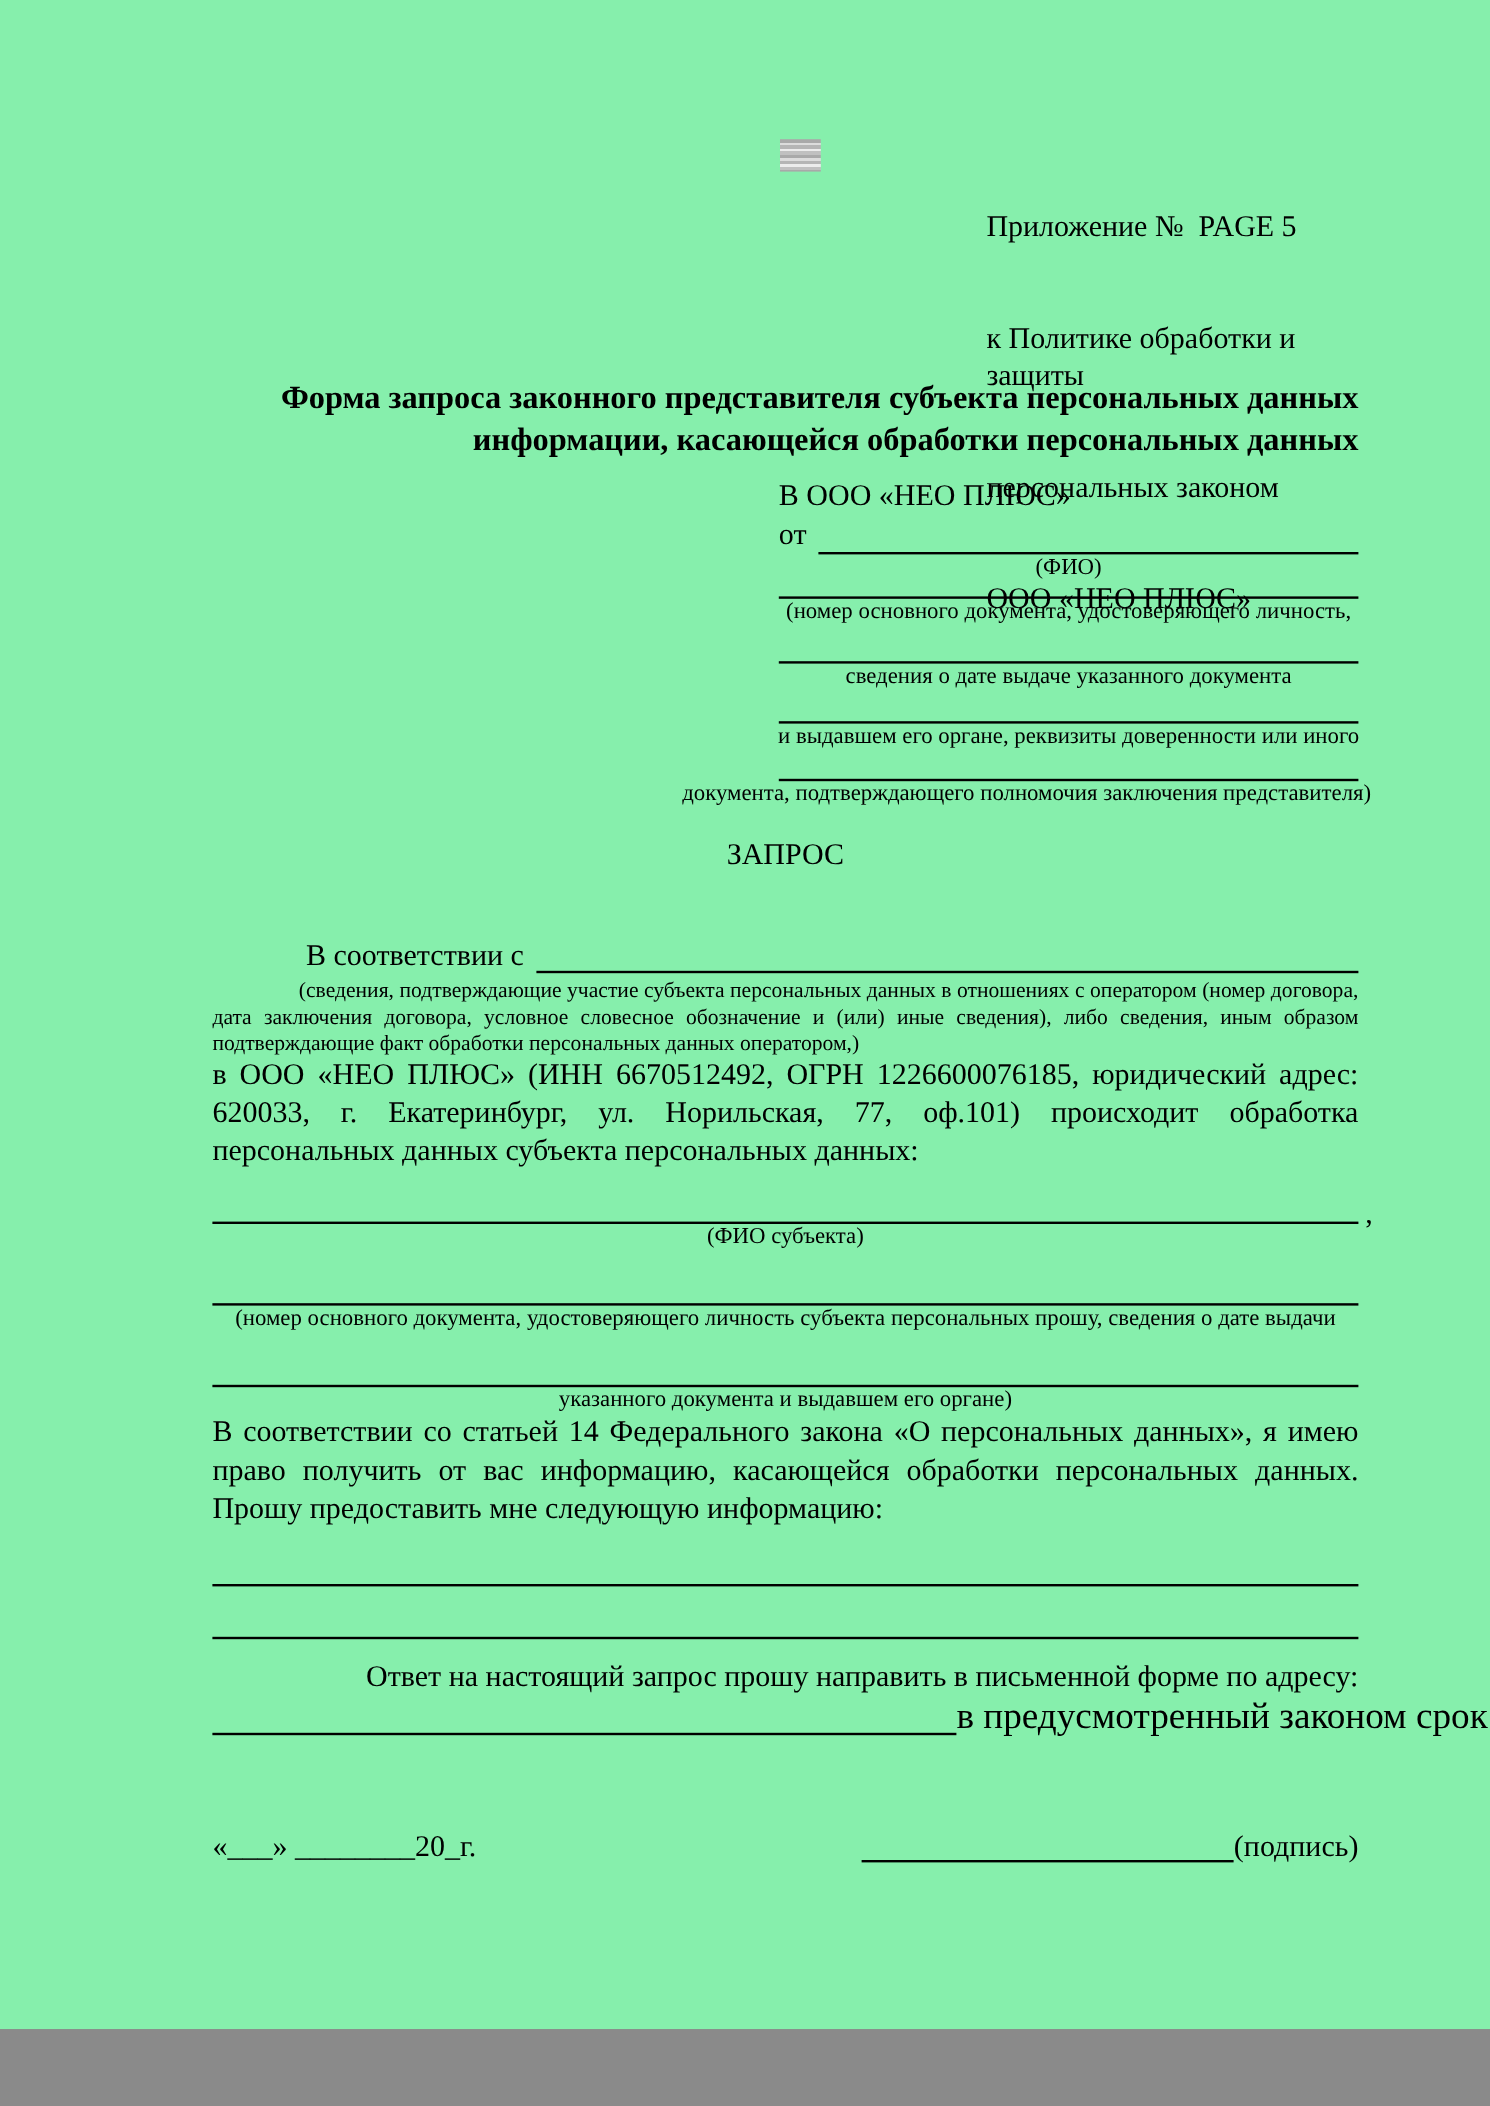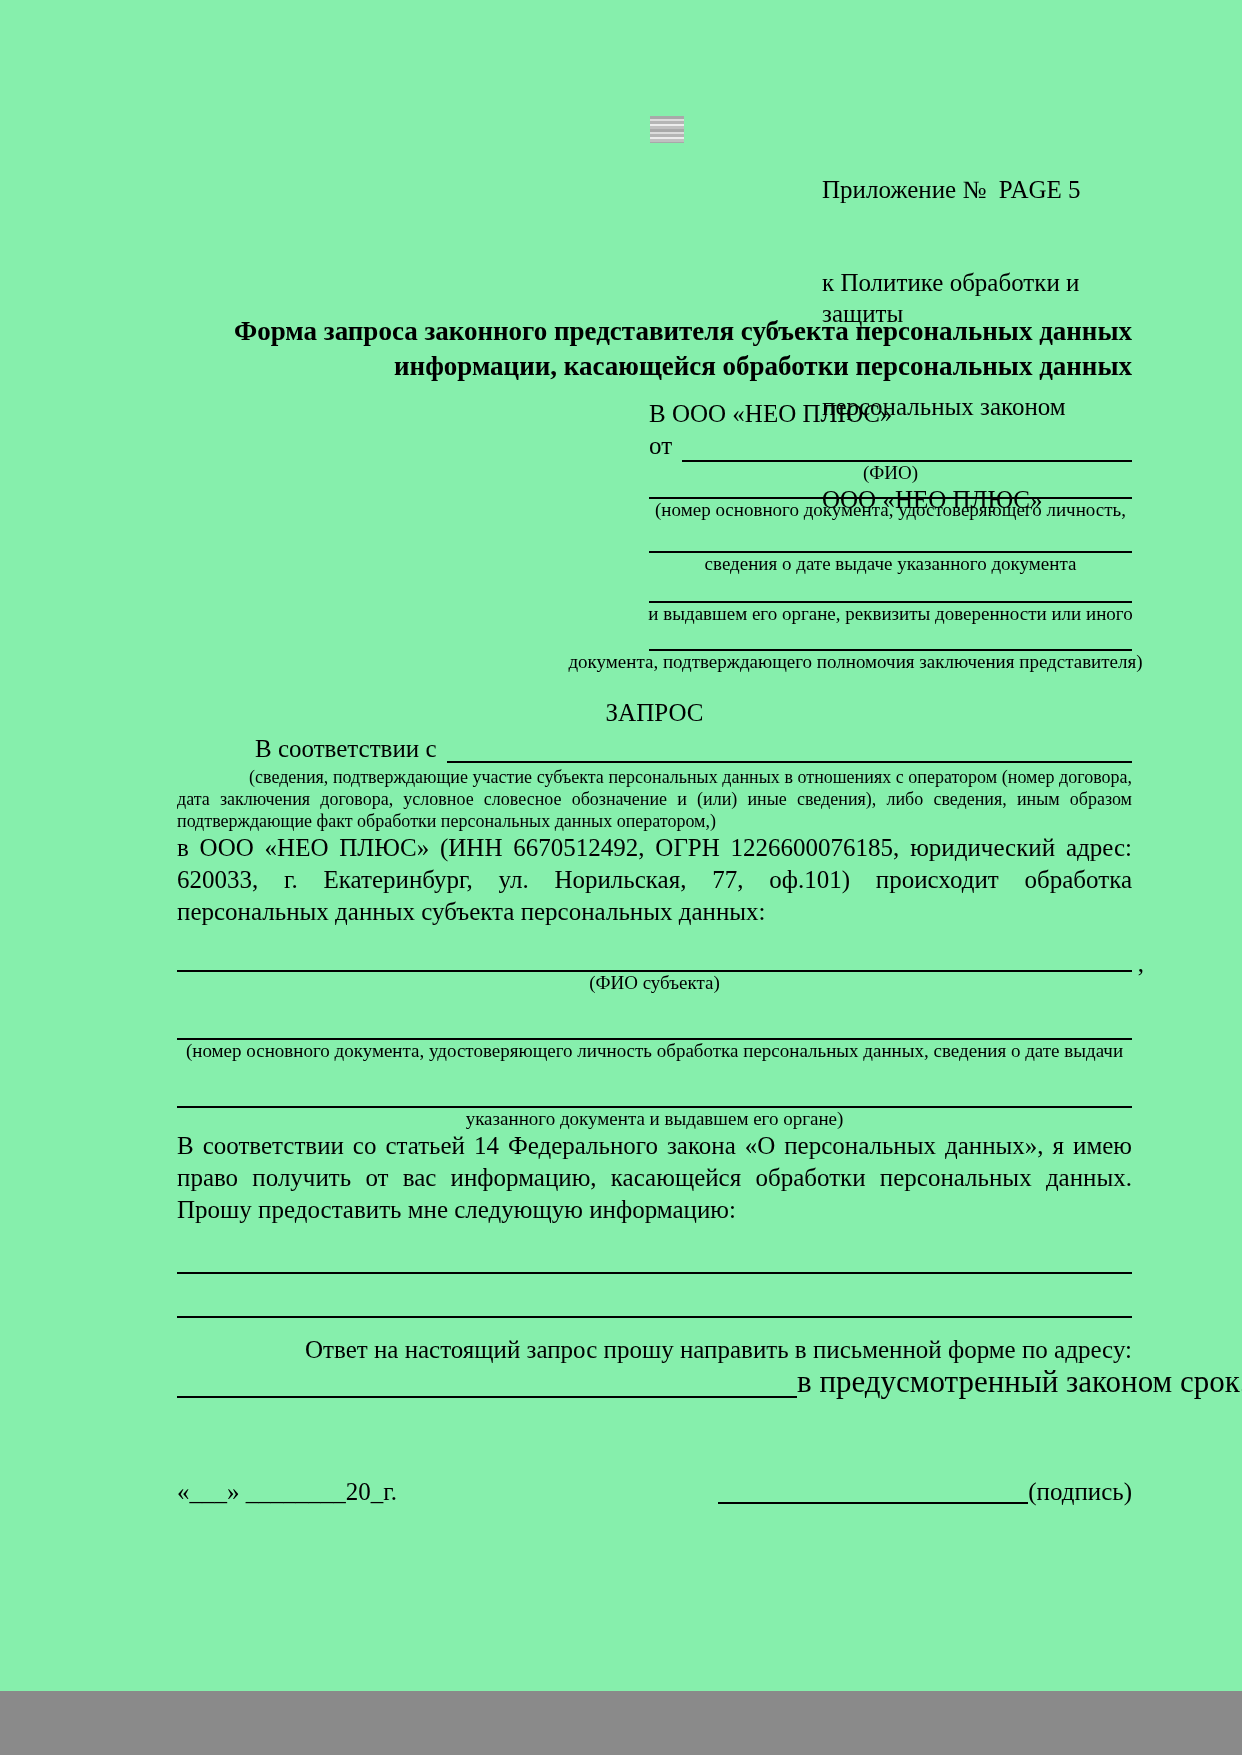--- a/index.html
+++ b/index.html
@@ -28,21 +28,21 @@
   .from-row .lbl { flex:0 0 auto; }
   .blank { border-bottom:2px solid #000; }
   .from-row .blank { flex:1 1 auto; margin-left:10px; height:28px; }
   .field { height:2px; border-bottom:2px solid #000; }
   .cap { font-size:19px; line-height:22px; display:flex; justify-content:center; }
   .cap > span { white-space:nowrap; }
   .mt13{margin-top:13px;} .mt22{margin-top:22px;} .mt24{margin-top:24px;} .mt26{margin-top:26px;} .mt30{margin-top:30px;}
 
   
   .req-heading { margin-top:24px; text-align:center; font-size:25px; line-height:32px; }
-  .accordance { display:flex; align-items:flex-end; height:34px; font-size:25px; }
+  .accordance { display:flex; align-items:flex-end; height:34px; font-size:25px;margin-top:48px; }
   .accordance .lbl { flex:0 0 auto; margin-left:78px; }
   .accordance .blank { flex:1 1 auto; margin-left:10px; height:30px; }
   .small-print { font-size:18px; line-height:22px; text-align:justify; text-indent:72px; margin-top:3px; }
   .body-par { font-size:25px; line-height:32px; text-align:justify; }
   .subject-line { position:relative; height:24px; border-bottom:2px solid #000; margin-top:20px; }
   .subject-line .comma { position:absolute; right:-12px; bottom:-8px; font-size:25px; }
   .line-plain { height:24px; border-bottom:2px solid #000; }
   .answer-line { height:2px; border-bottom:2px solid #000; }
   .response-address { font-size:25px; line-height:32px; text-align:right; margin-top:16px; }
   .tail-row { display:flex; align-items:flex-end; font-size:31px; line-height:32px; }
@@ -120,21 +120,21 @@
 
     <div class="subject-line">
       <span class="comma">,</span>
     </div>
     <div class="cap">
         <span>(ФИО субъекта)</span>
       </div>
 
     <div class="line-plain mt22"></div>
     <div class="cap">
-        <span>(номер основного документа, удостоверяющего личность обработка персональных данных, сведения о дате выдачи</span>
+        <span>(номер основного документа, удостоверяющего личность субъекта персональных прошу, сведения о дате выдачи</span>
       </div>
 
     <div class="line-plain mt22"></div>
     <div class="cap">
         <span>указанного документа и выдавшем его органе)</span>
       </div>
 
     <div class="body-par">В соответствии со статьей 14 Федерального закона «О персональных данных», я имею право получить от вас информацию, касающейся обработки персональных данных. Прошу предоставить мне следующую информацию:</div>
 
     <div class="answer-line" style="margin-top:46px;"></div>

